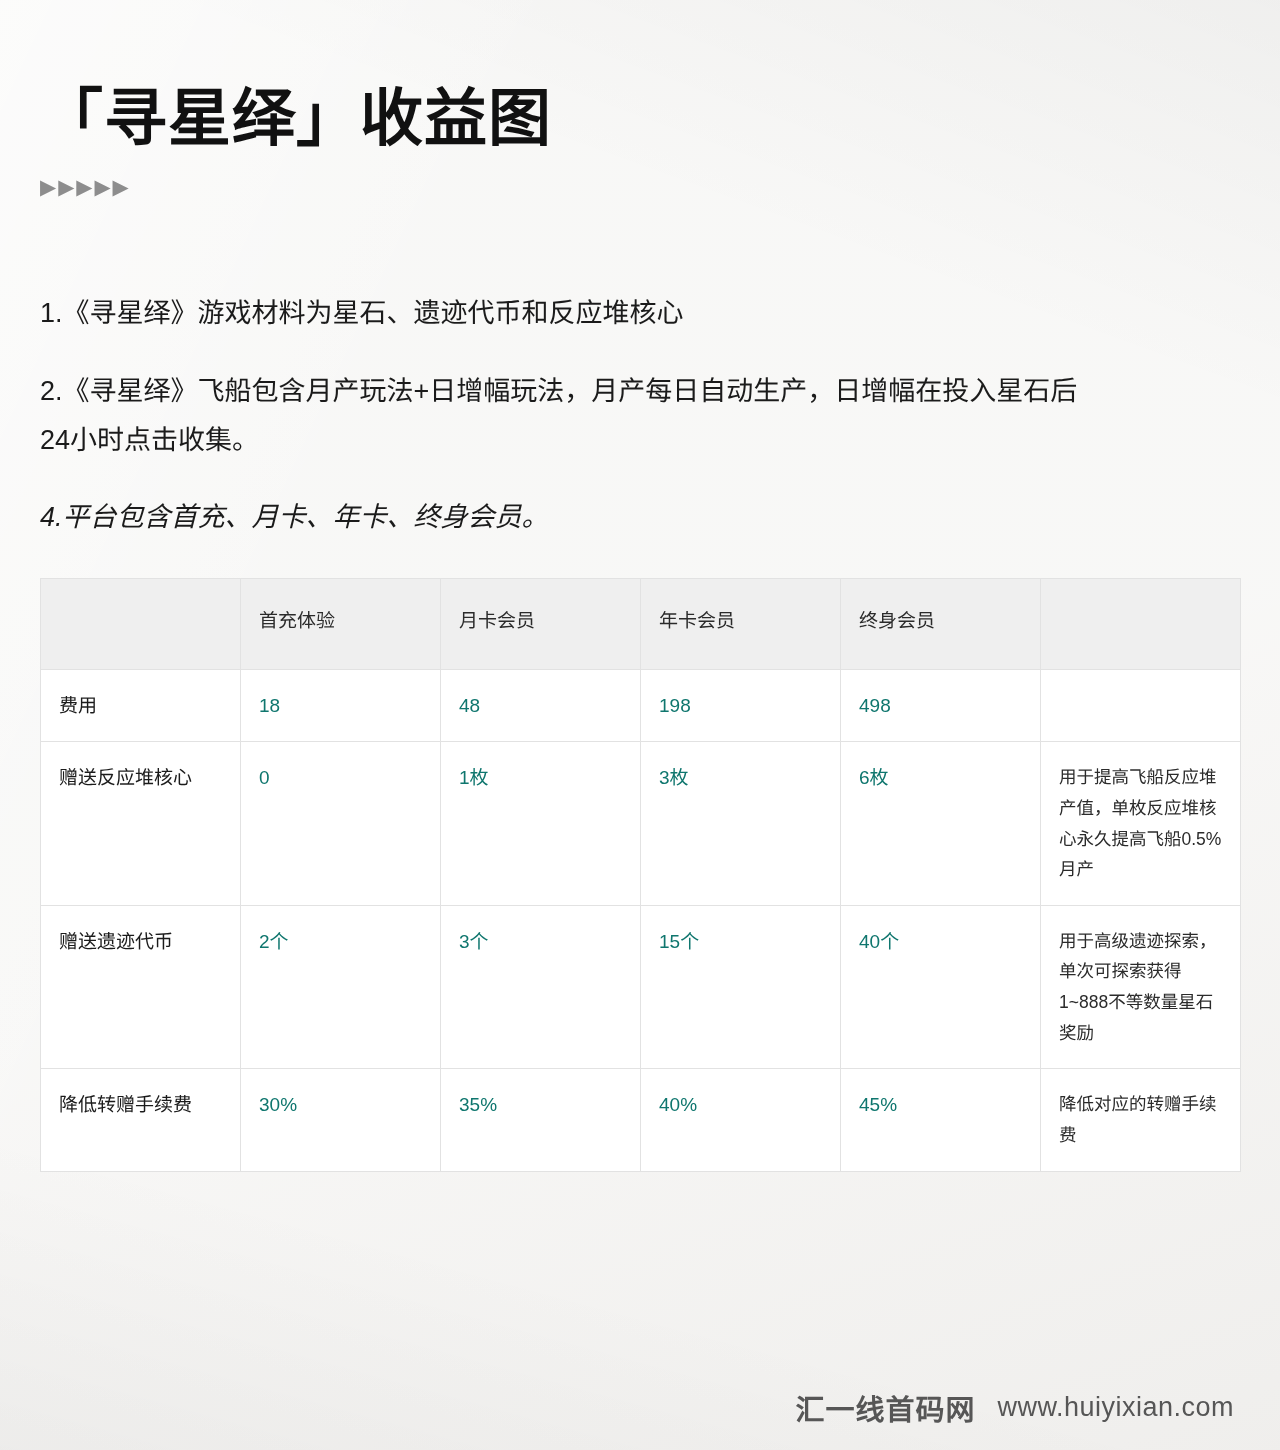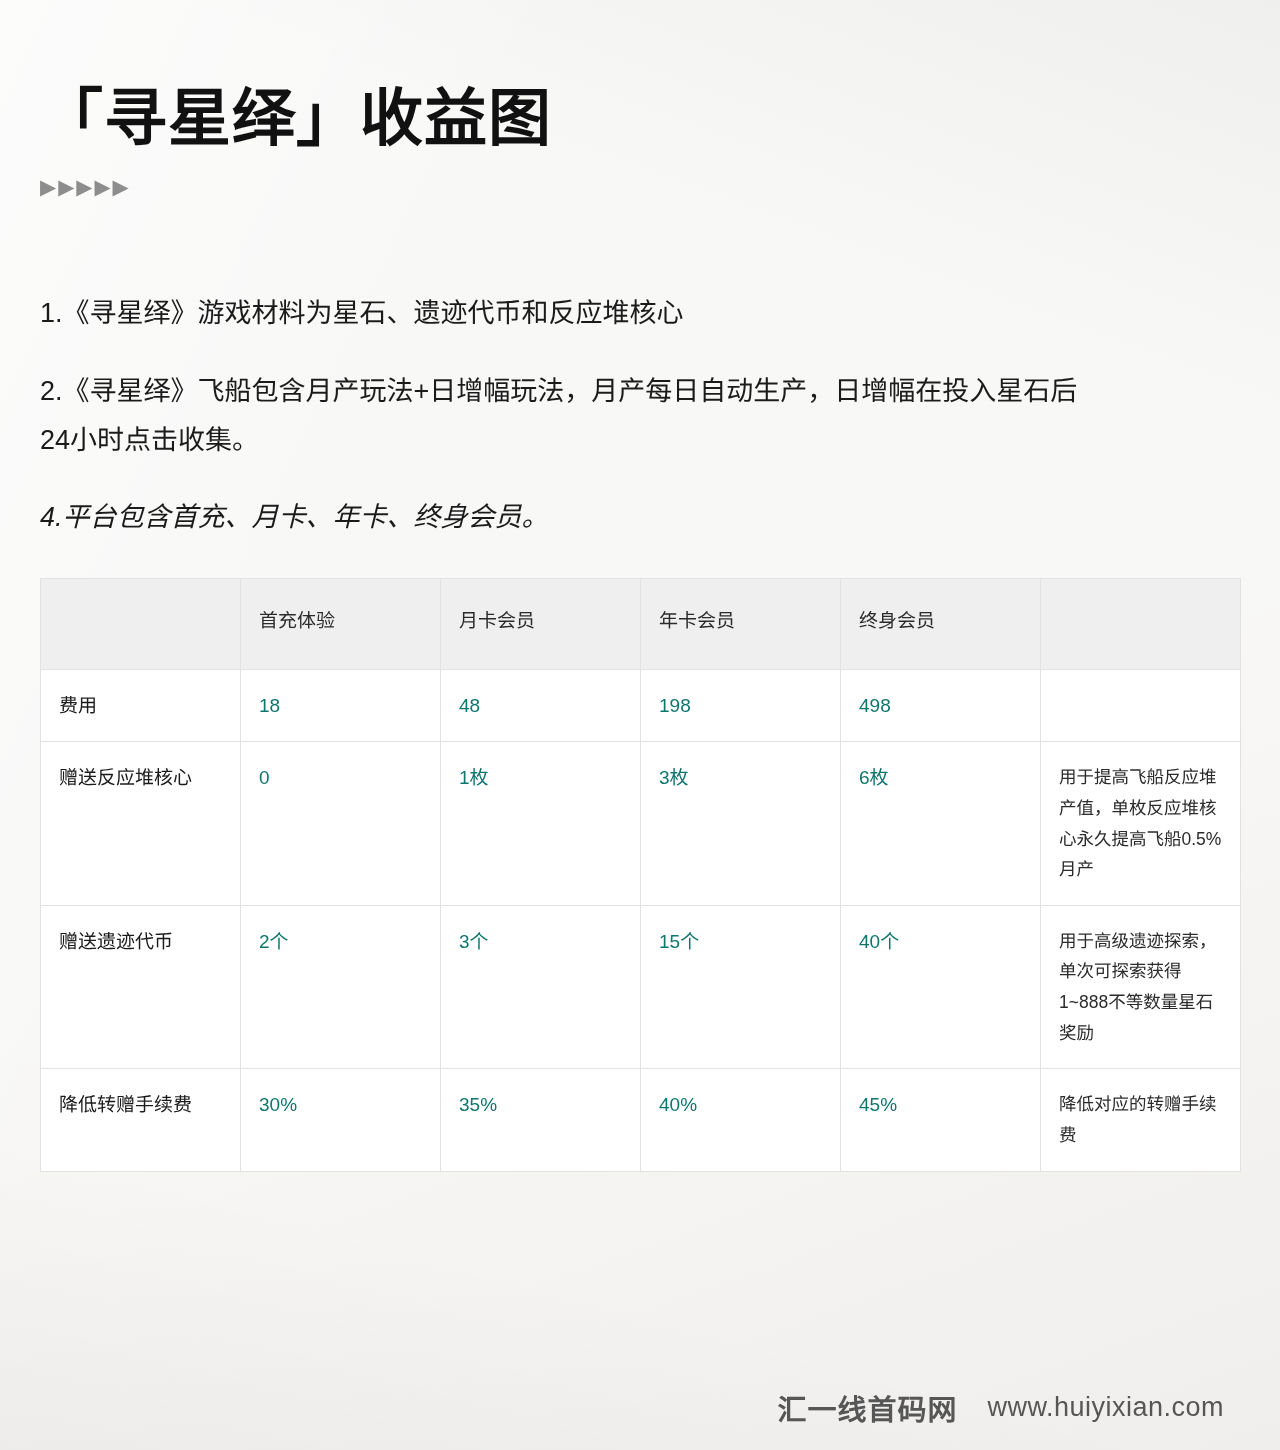--- a/index.html
+++ b/index.html
@@ -103,25 +103,25 @@
   table.benefits td.rowhead {
     color: #1b1b1b;
   }
   table.benefits td.note {
     font-size: 17.5px;
     line-height: 1.75;
     color: #2b2b2b;
   }
   .watermark {
     position: absolute;
-    right: 56px;
+    right: 46px;
     bottom: 22px;
     display: flex;
     align-items: center;
-    gap: 30px;
+    gap: 22px;
     opacity: 0.92;
   }
   .watermark .wm-cn {
     font-size: 29px;
     font-weight: bold;
     color: #4a4a4a;
     letter-spacing: 1px;
   }
   .watermark .wm-url {
     font-size: 27px;

